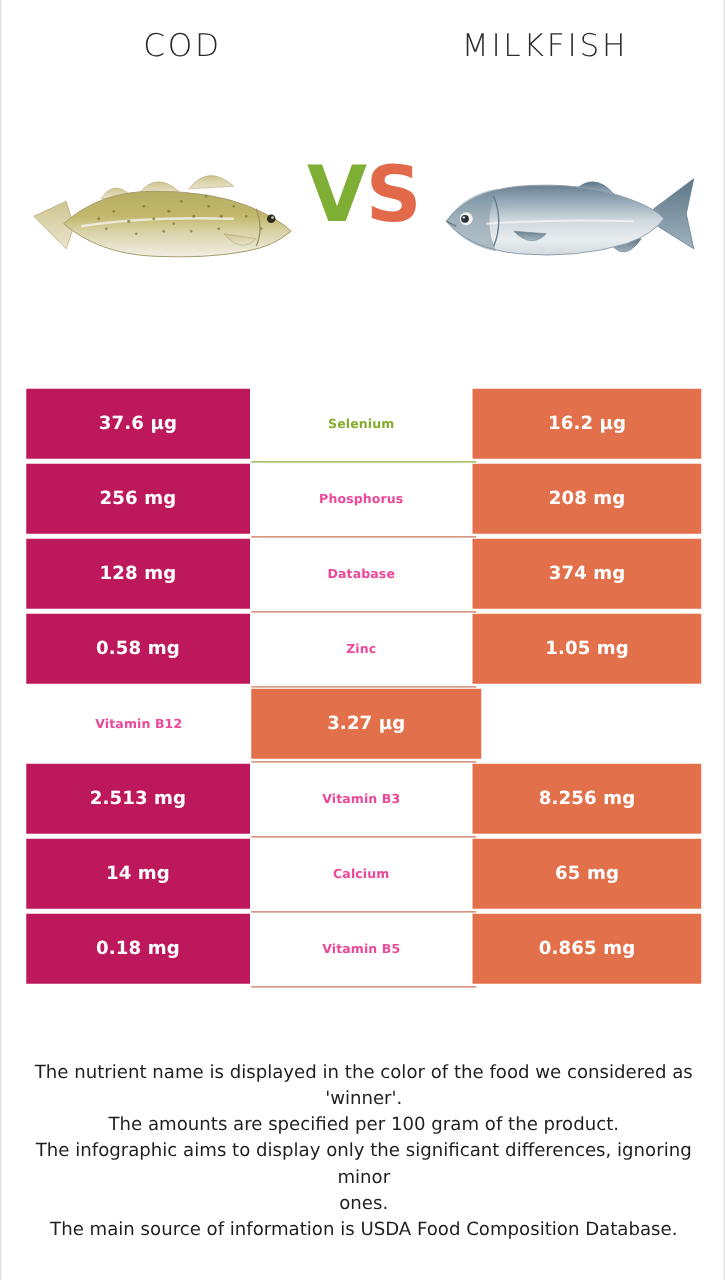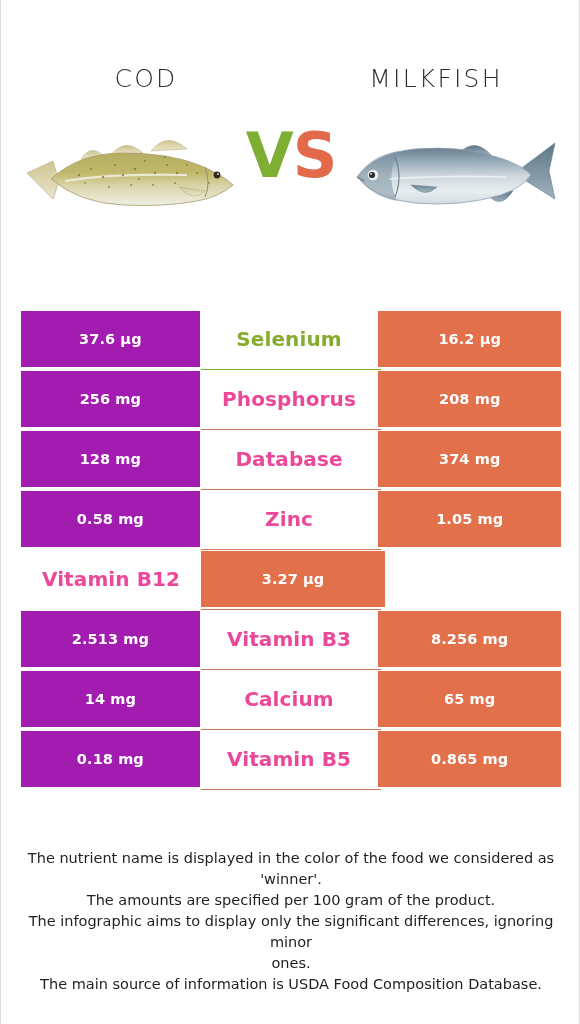--- a/index.html
+++ b/index.html
@@ -21,21 +21,20 @@
     border-right: 1px solid #dddddd;
   }
 
   
   .header {
     position: absolute;
     top: 22px;
     left: 0;
     width: 580px;
     height: 40px;
-    margin-top: 42px;
   }
   .header-title {
     position: absolute;
     top: 0;
     font-size: 25px;
     font-weight: 300;
     letter-spacing: 2.2px;
     color: #2b2b2b;
     text-transform: uppercase;
     white-space: nowrap;
@@ -98,33 +97,33 @@
     display: flex;
     align-items: center;
     justify-content: center;
     font-size: 14.5px;
     font-weight: 600;
     letter-spacing: 0.1px;
     font-family: "DejaVu Sans", sans-serif;
   }
   .cell-left {
     width: 180px;
-    background: #a21caf;
+    background: #be185d;
     color: #ffffff;
   }
   .cell-right {
     width: 184px;
     background: #e2704b;
     color: #ffffff;
   }
   .cell-mid {
     width: 180px;
     background: #ffffff;
     font-weight: 700;
-    font-size: 20px;
+    font-size: 10px;
   }
   .cell-mid.win-left  { color: #86ac2e; }
   .cell-mid.win-right { color: #ec4899; }
 
   
   .row .cell-mid::after {
     content: "";
     position: absolute;
     left: 180px;
     bottom: -3px;

